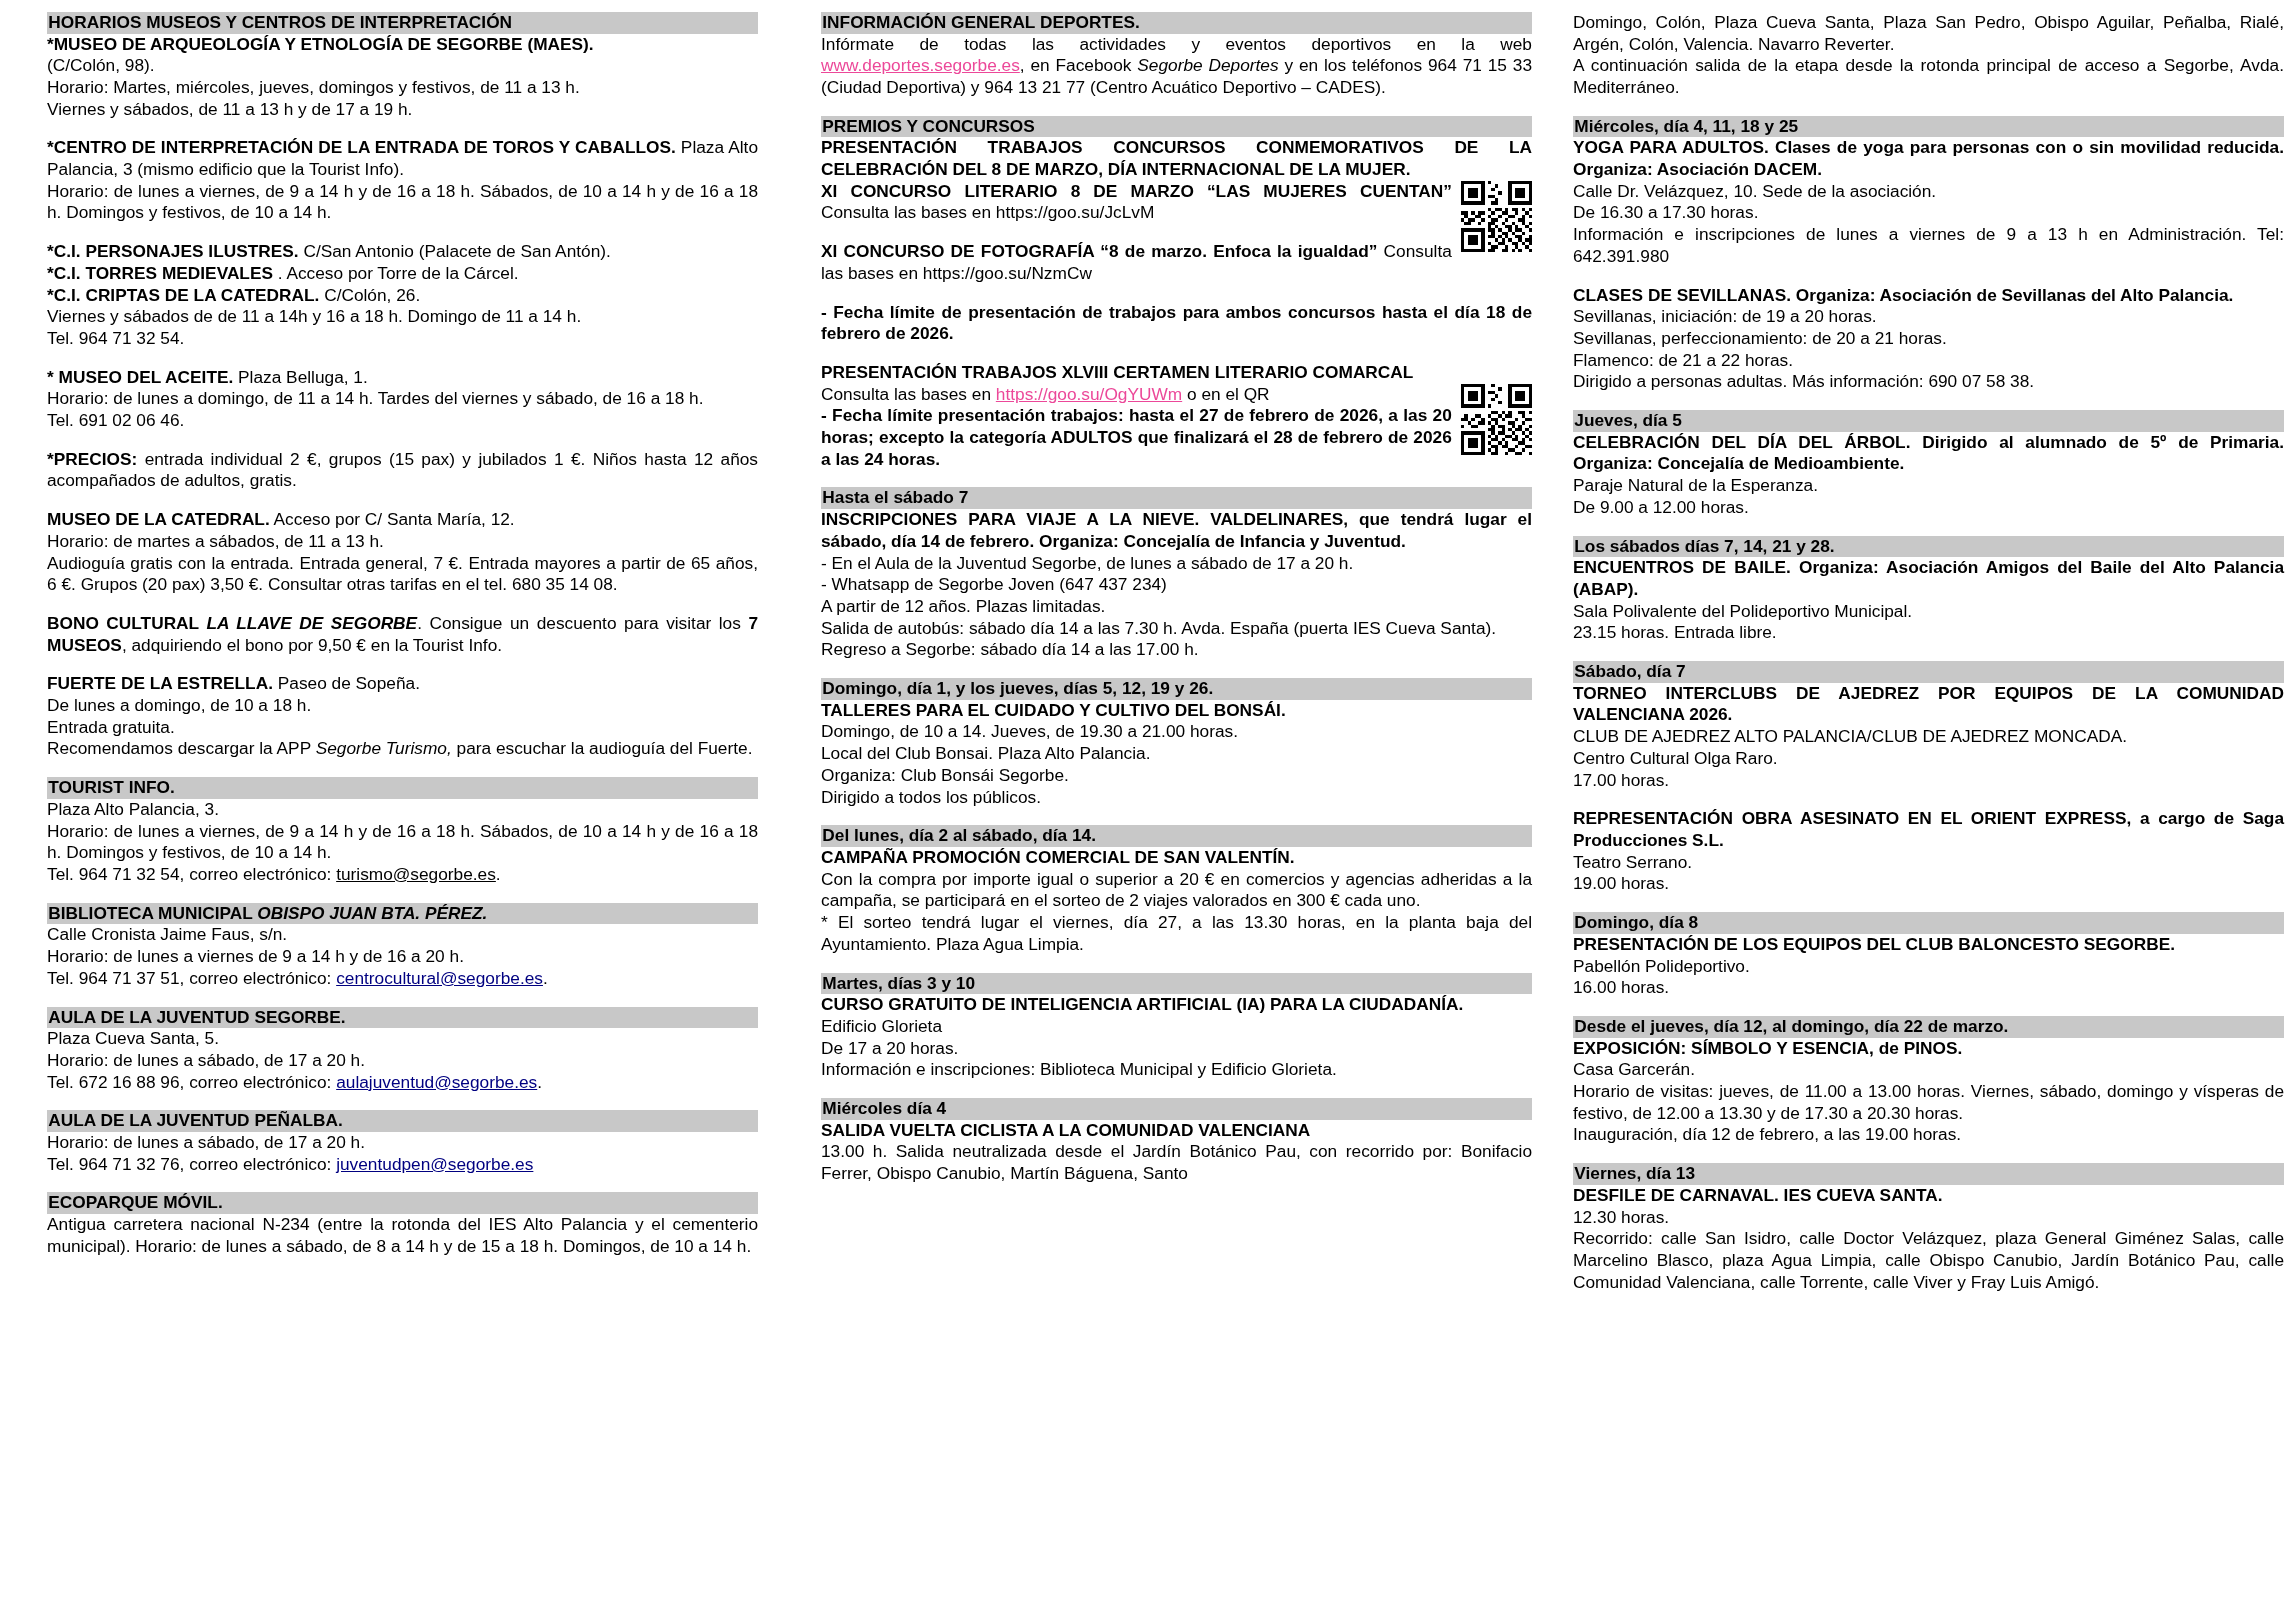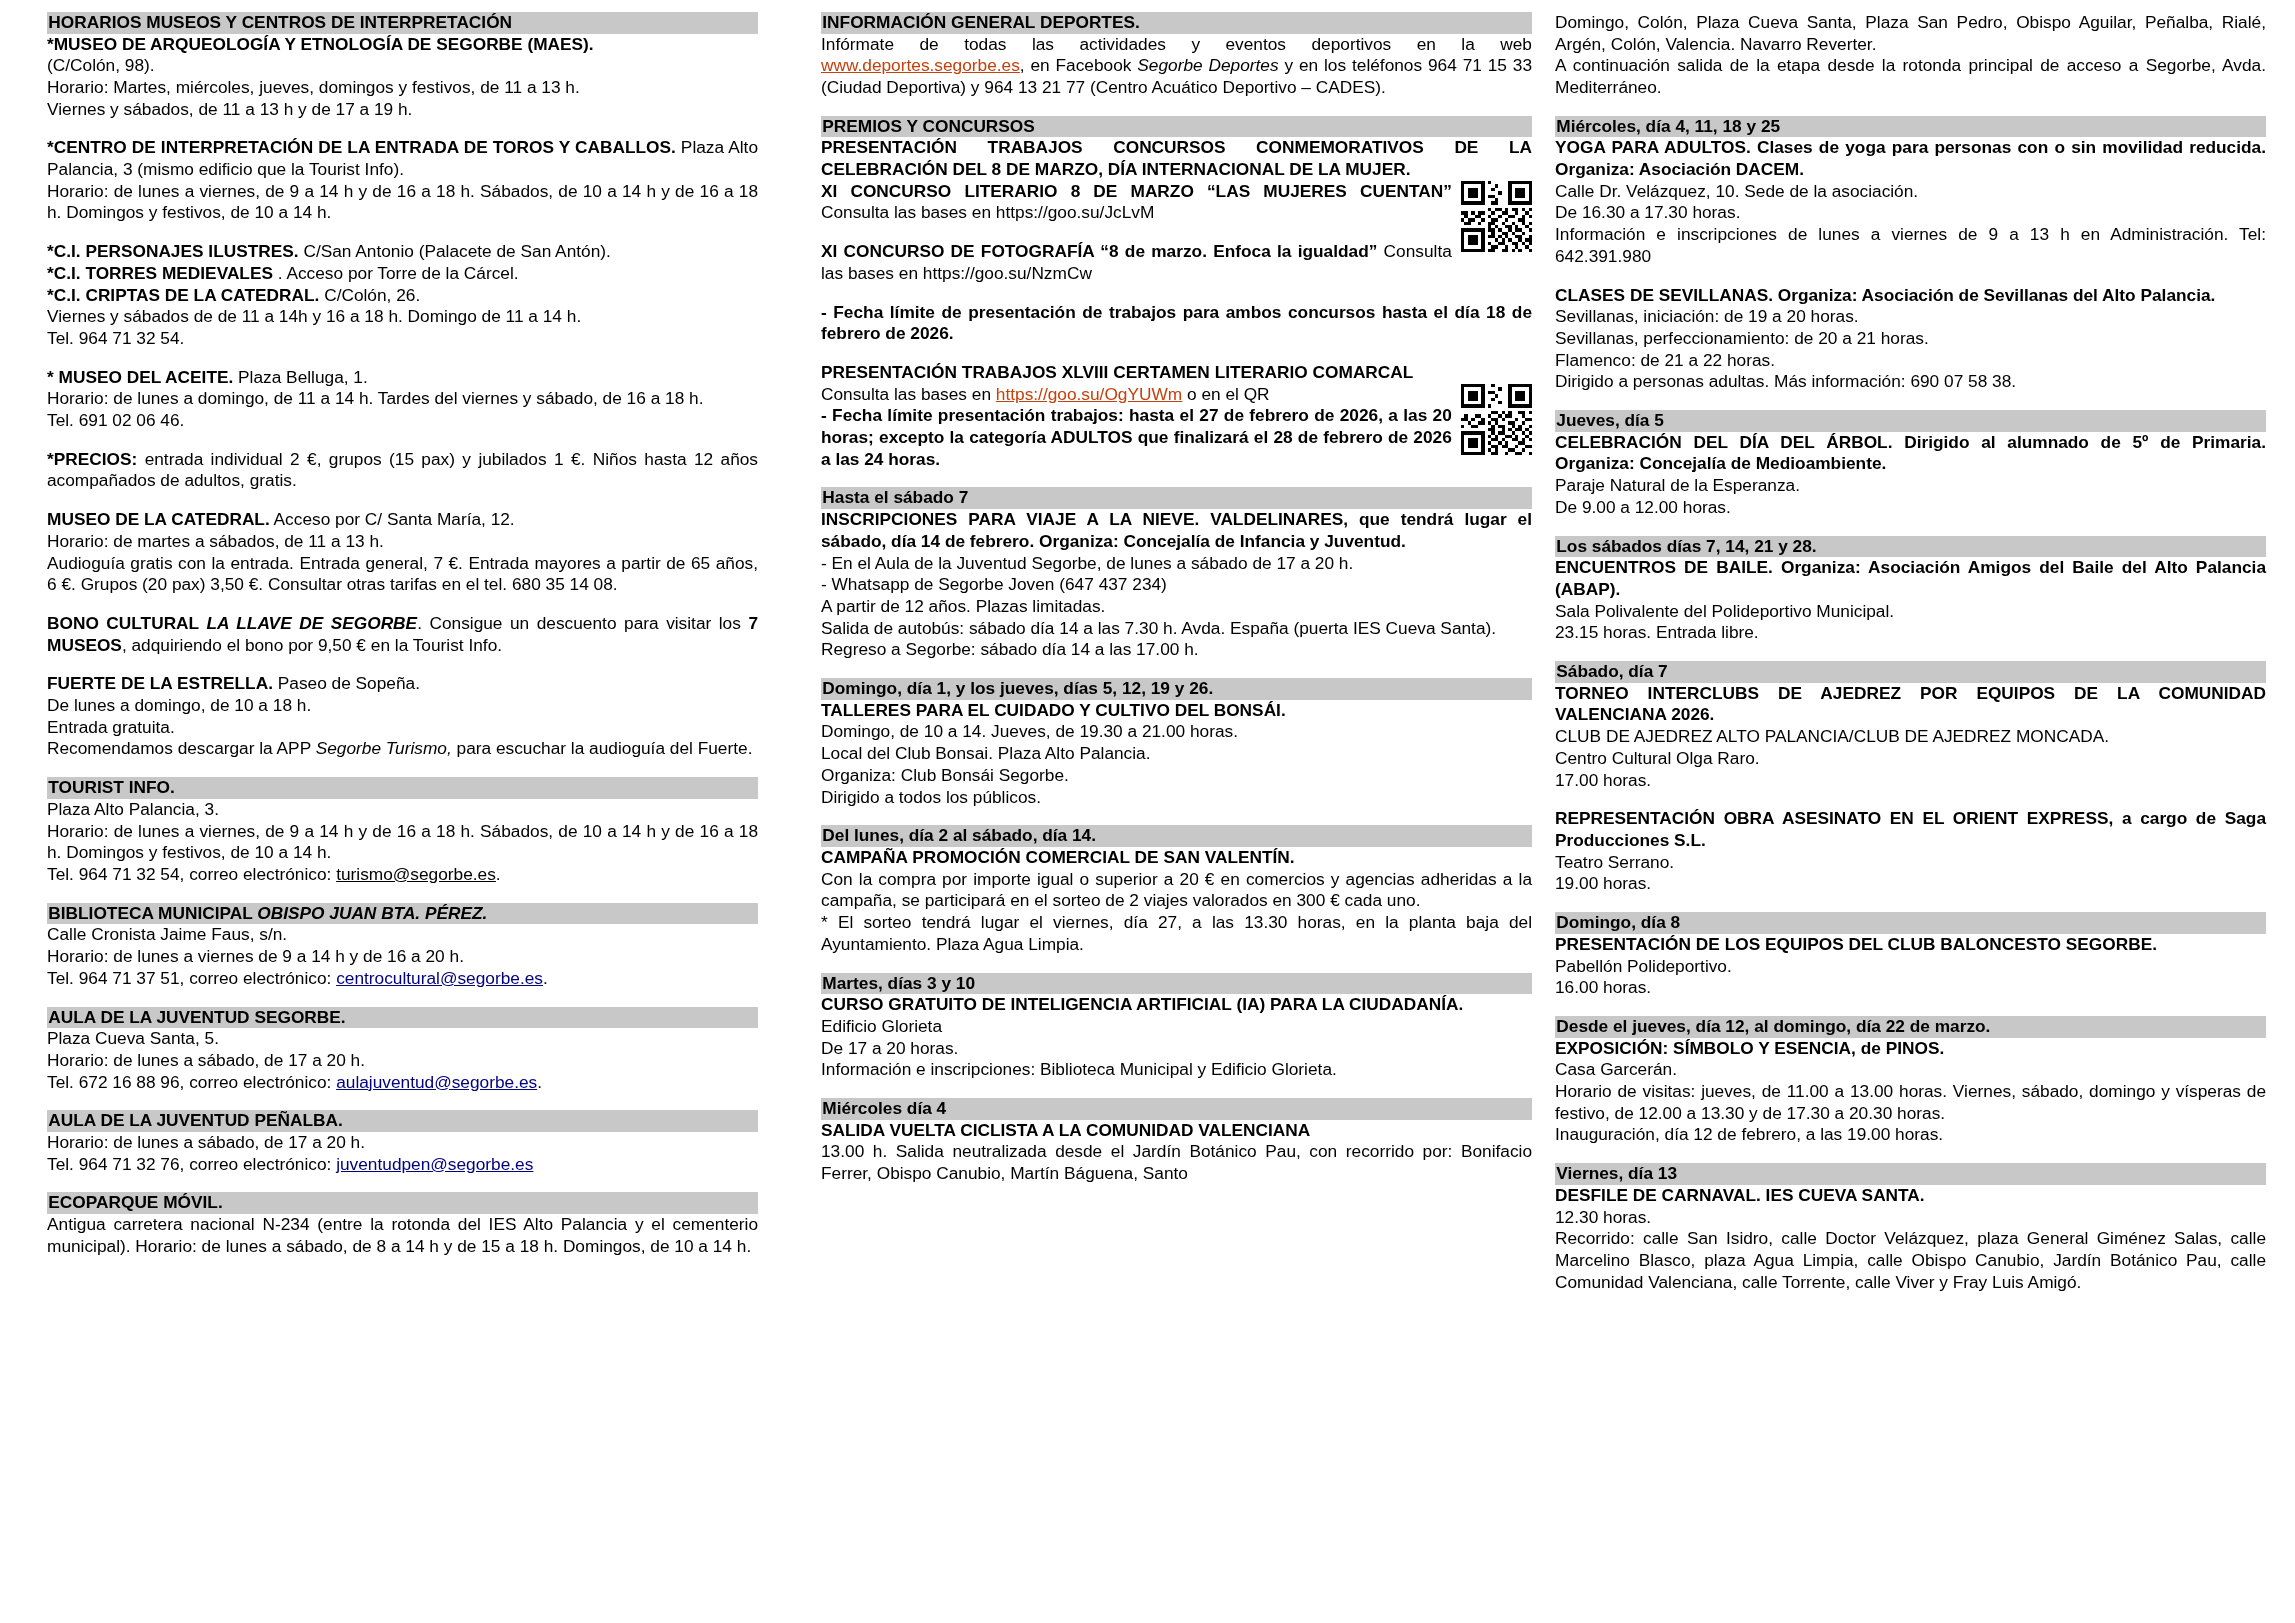--- a/index.html
+++ b/index.html
@@ -19,38 +19,38 @@
     width: 1872px; height: 1623px;
     padding: 11.8px 22px 0 47px;
     display: flex;
     gap: 0;
   }
   .col {
     width: 711px;
     flex: 0 0 711px;
   }
   .col.c2 { margin-left: 63px; }
-  .col.c3 { margin-left: 23px; }
+  .col.c3 { margin-left: 41px; }
 
   
   .bar {
     background: #c8c8c8;
     font-weight: bold;
     padding: 0 1.3px;
     display: block;
   }
   p {
     margin: 0;
     padding: 0;
   }
   .j { text-align: justify; text-align-last: left; }
   .b { font-weight: bold; }
   .u { }
   .i { font-style: italic; }
-  .link { color: #c2410c; text-decoration: underline; }
+  .link { color: #ec4899; text-decoration: underline; }
   .elink { color: #000080; text-decoration: underline; margin-top: 16px; }
   .blk-u { text-decoration: underline; }
   .sp { display: block; height: 17px; }
 
   .qrwrap { position: relative; }
   .qr {
     position: absolute;
     background-repeat: no-repeat;
     image-rendering: pixelated;
   }

